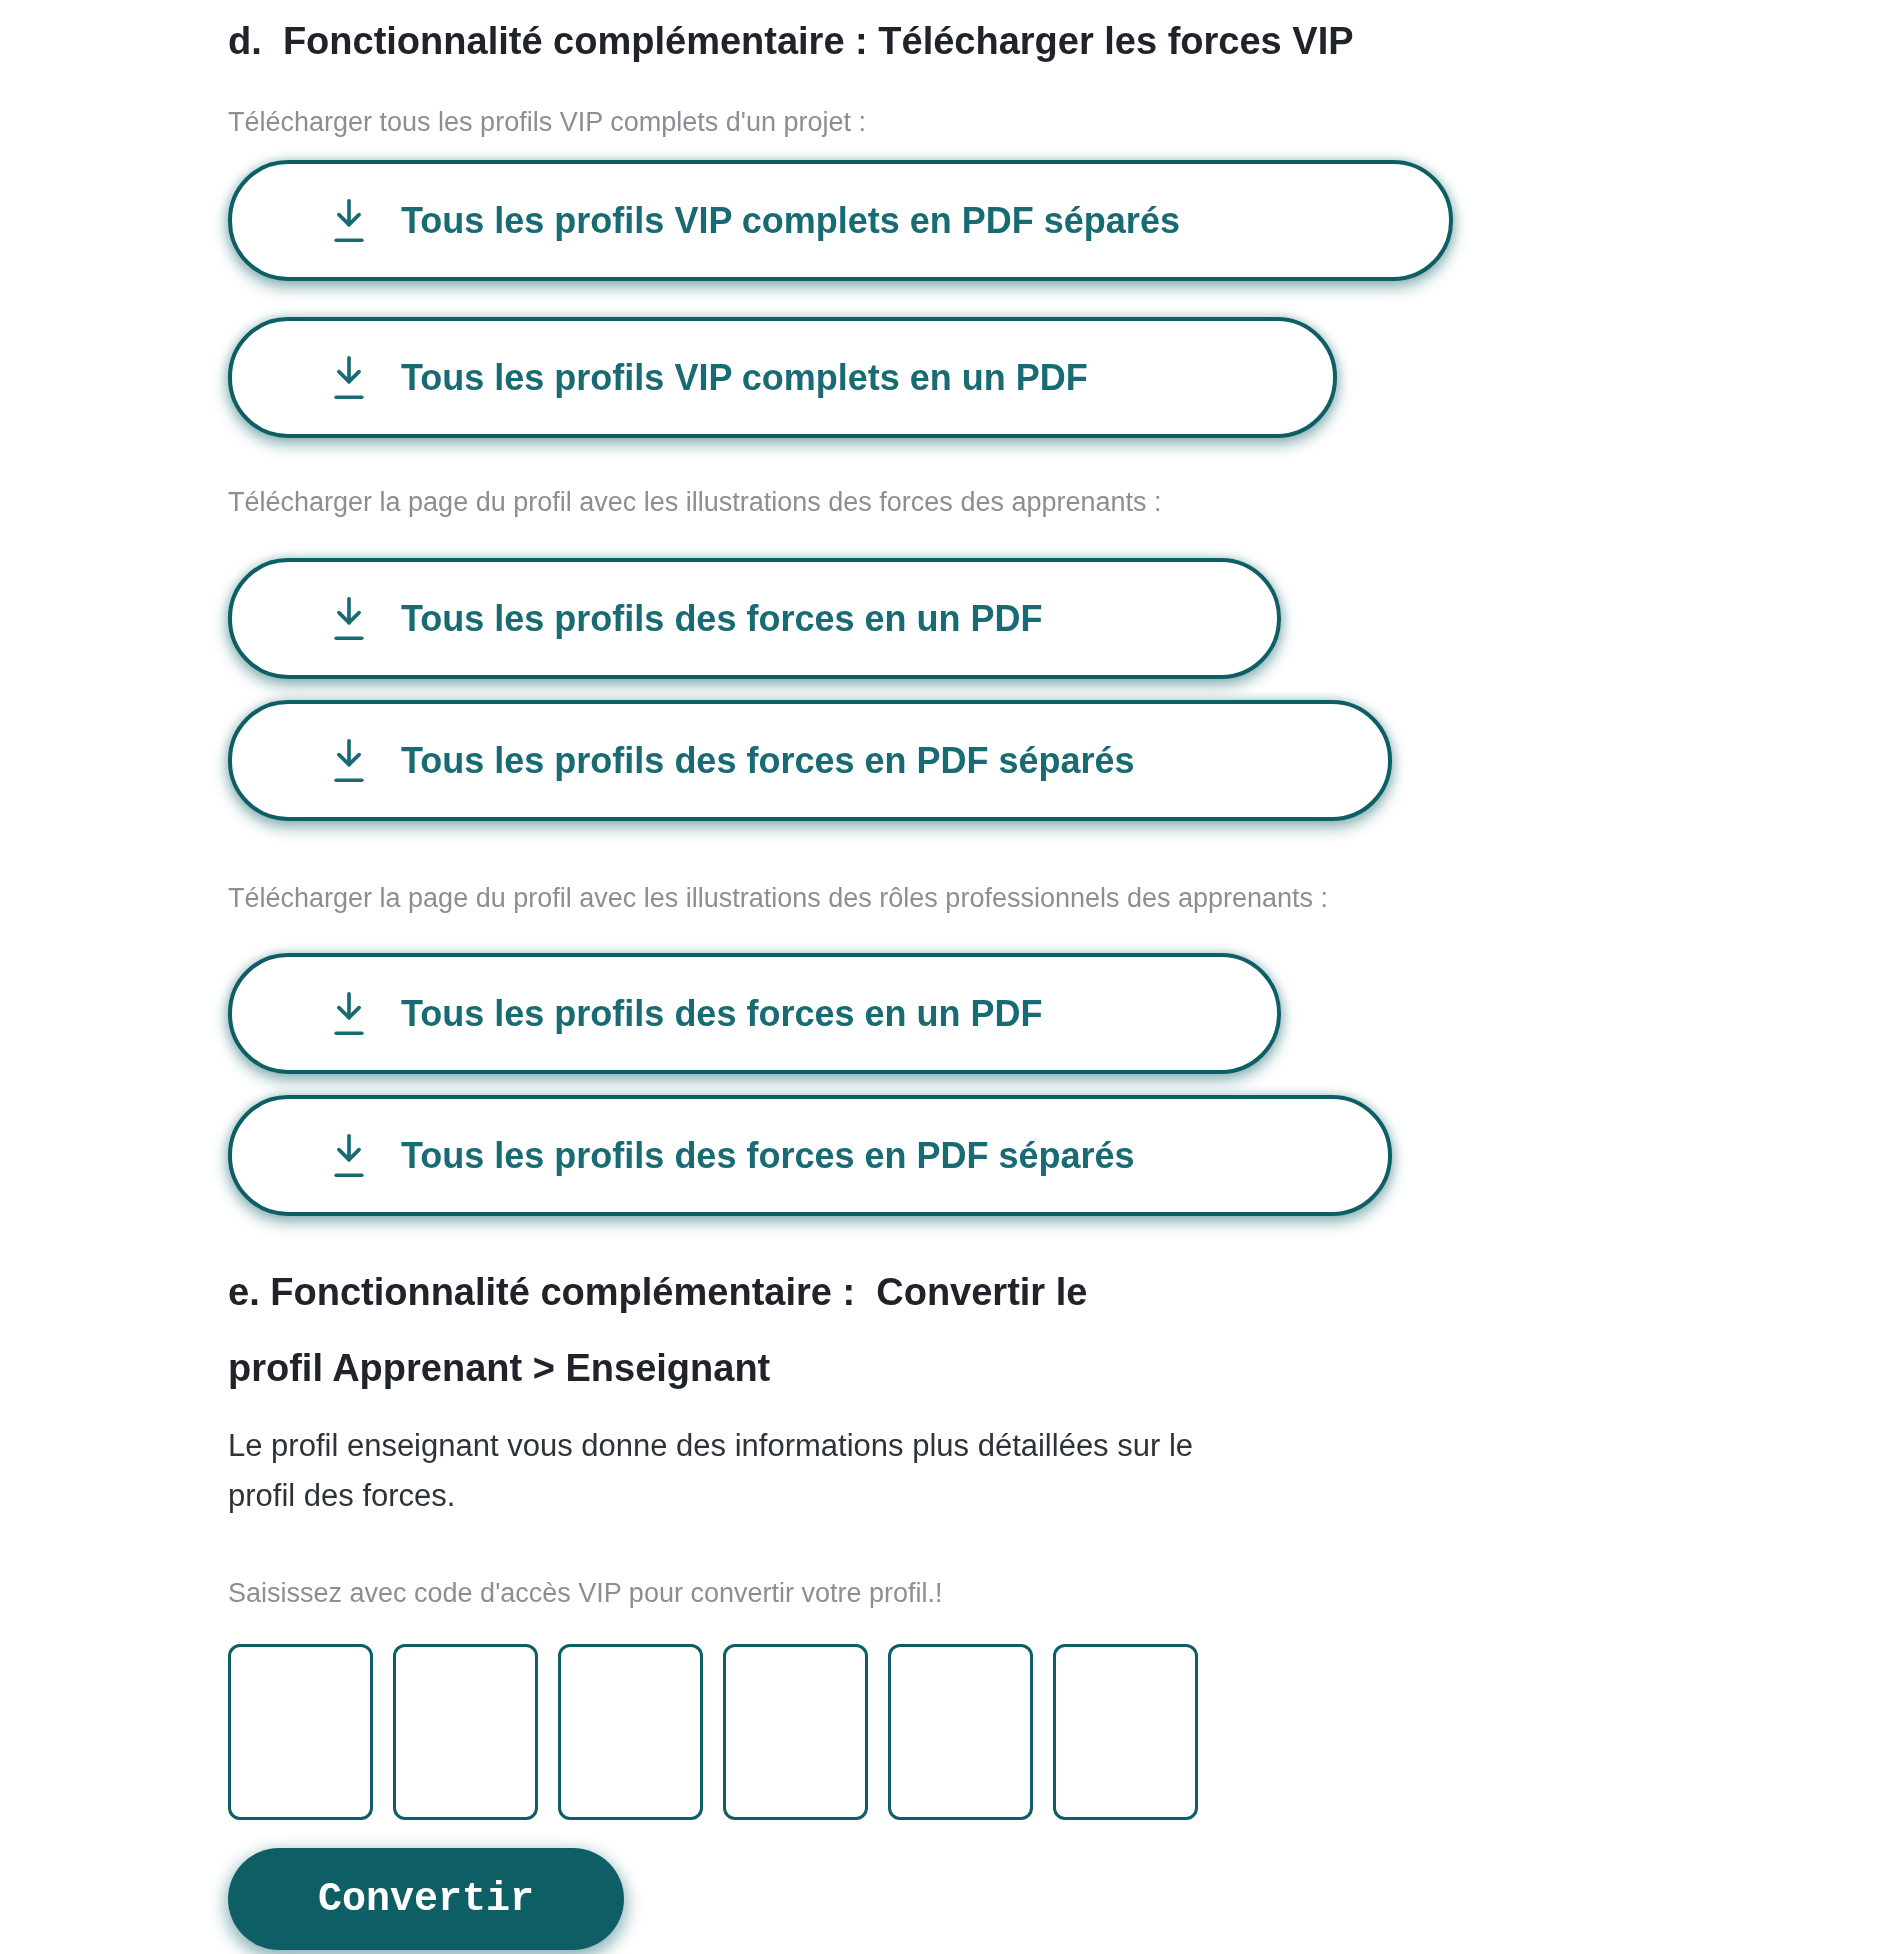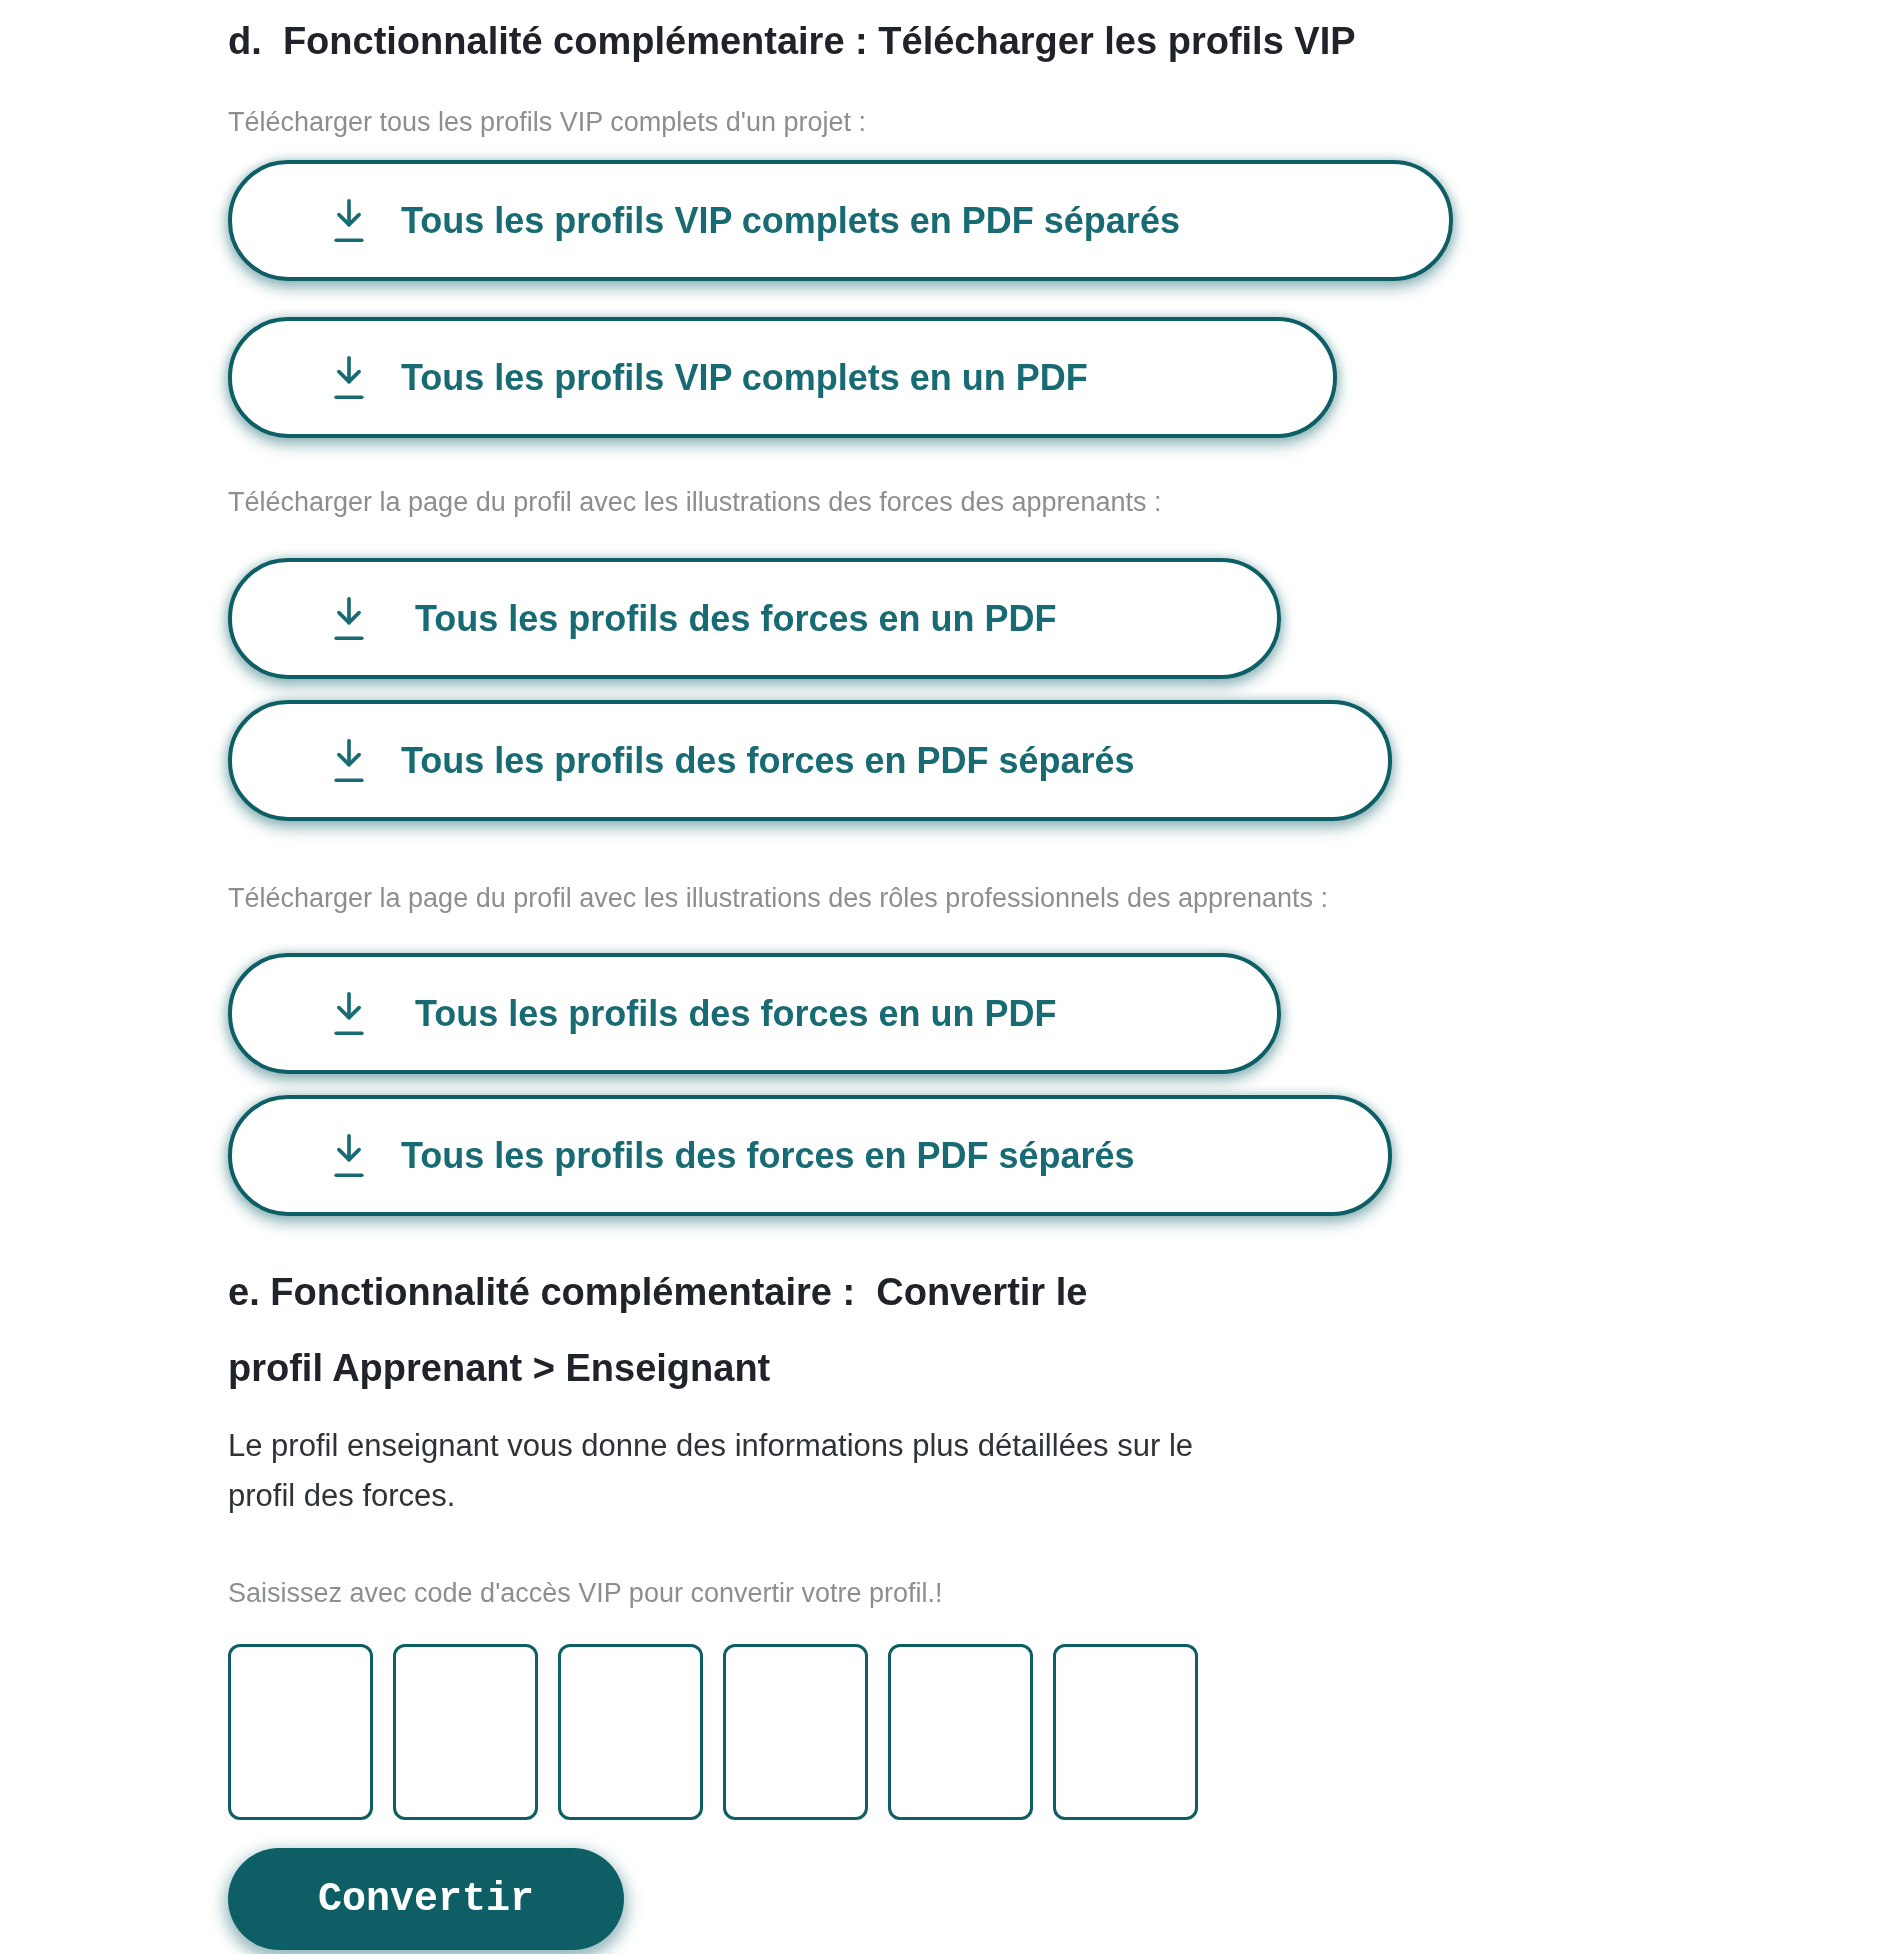--- a/index.html
+++ b/index.html
@@ -39,21 +39,21 @@
     cursor:pointer;text-align:left;
   }
   .dl-btn .dl-icon{
     display:inline-flex;color:var(--teal-text);margin-right:30px;flex:0 0 auto;
   }
   .dl-btn .dl-label{
     font-size:36px;font-weight:bold;color:var(--teal-text);white-space:nowrap;
   }
   .w-a{width:1109px;}
   .w-b{width:1225px;}
-  .w-c{width:1053px;gap:14px;}
+  .w-c{width:1053px;}
   .w-d{width:1164px;}
   .mt-first{margin-top:36px;}
   .mt-next{margin-top:21px;}
   .mt-first-2{margin-top:39px;}
   .mt-first-3{margin-top:38px;}
 
   .h-e{
     margin-top:38px;
     font-size:38px;font-weight:bold;color:var(--heading);
     line-height:76px;white-space:pre-wrap;
@@ -81,21 +81,21 @@
     color:var(--white);font-size:40px;font-weight:bold;
     font-family:Liberation Mono, monospace;
     cursor:pointer;
   }
 </style>
 </head>
 <body>
 
 <div class="content">
 
-  <h3 class="h-d">d.  Fonctionnalité complémentaire : Télécharger les profils VIP</h3>
+  <h3 class="h-d">d.  Fonctionnalité complémentaire : Télécharger les forces VIP</h3>
 
   <p class="caption cap-1">Télécharger tous les profils VIP complets d'un projet :</p>
 
   <button class="dl-btn w-b mt-next">
     <span class="dl-icon">
       <svg width="44" height="48" viewBox="0 0 24 26" fill="none" stroke="currentColor" stroke-width="2" stroke-linecap="round" stroke-linejoin="round">
         <path d="M12 2 v13"></path>
           <path d="M6.5 9.5 L12 15 L17.5 9.5"></path>
           <path d="M5 23.5 h14"></path>
       </svg>

